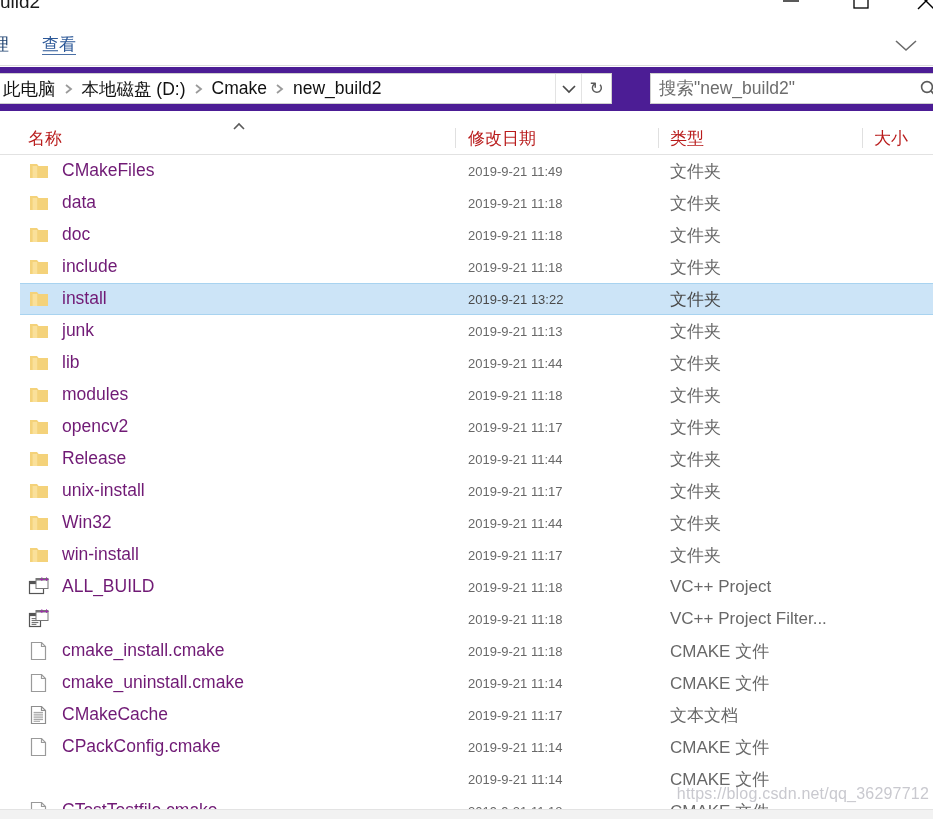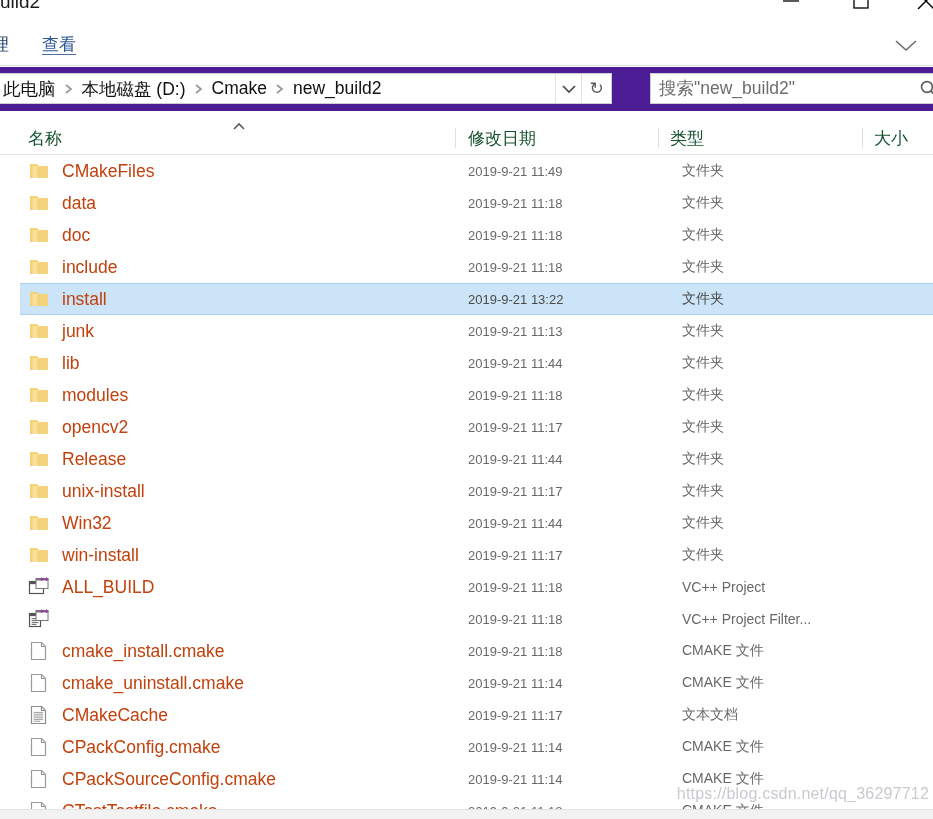--- a/index.html
+++ b/index.html
@@ -114,21 +114,21 @@
     background: #ffffff;
     border-bottom: 1px solid #e2e2e2;
   }
   .colhead {
     position: absolute; top: 0; height: 32px;
     display: flex; align-items: center;
     font-size: 17px; color: #4a6municipal;
     color: #4a6a9a;
     white-space: nowrap;
   }
-  .colhead .lbl { color: #14532d; }
+  .colhead .lbl { color: #b91c1c; }
   .col-div {
     position: absolute; top: 6px; width: 1px; height: 20px;
     background: #e0e0e0;
   }
   #ch-name { left: 28px; }
   #ch-date { left: 468px; }
   #ch-type { left: 670px; }
   #ch-size { left: 874px; }
   #sort-arrow {
     position: absolute; left: 231px; top: -4px;
@@ -147,33 +147,33 @@
   }
   .row.selected {
     background: #cce4f7;
     border-top: 1px solid #a8d3f0;
     border-bottom: 1px solid #a8d3f0;
     margin-left: 20px;
   }
   .row.selected .cell-name { padding-left: 0px; }
   .cell-name {
     position: absolute; left: 28px;
-    display: flex; align-items: center;
-    font-size: 17.5px; color: #c2410c;
+    display: flex; 
+    font-size: 17.5px; color: #701a75;
     white-space: nowrap;
   }
   .row.selected .cell-name { left: 8px; }
   .cell-date {
     position: absolute; left: 468px;
     font-size: 13px; color: #686868; white-space: nowrap;
   }
   .row.selected .cell-date { left: 448px; color: #4a4a4a; }
   .cell-type {
     position: absolute; left: 670px;
-    font-size: 14px; color: #686868; white-space: nowrap; margin-left: 12px;
+    font-size: 17px; color: #686868; white-space: nowrap;
   }
   .row.selected .cell-type { left: 650px; color: #4a4a4a; }
   .cell-size {
     position: absolute; left: 874px;
     font-size: 17px; color: #686868; white-space: nowrap;
   }
 
   .ico { width: 28px; height: 22px; flex: 0 0 28px; margin-right: 6px;
          display: flex; align-items: center; }
   .ico svg { display: block; }
@@ -590,41 +590,32 @@
             <path d="M13.5 2.5 v4 h4" fill="none" stroke="#9a9a9a" stroke-width="1.2"></path>
           </svg>
         </span>
         <span>CPackConfig.cmake</span>
       </div>
       <div class="cell-date">2019-9-21 11:14</div>
       <div class="cell-type">CMAKE 文件</div>
       <div class="cell-size"></div>
     </div>
     <div class="row">
+      <div class="cell-date">2019-9-21 11:14</div>
+      <div class="cell-type">CMAKE 文件</div>
+      <div class="cell-size"></div>
+    </div>
+    <div class="row">
       <div class="cell-name">
         <span class="ico">
           <svg width="22" height="22" viewBox="0 0 22 22">
             <path d="M3.5 2.5 h10 l4 4 v13 h-14 Z" fill="#fff" stroke="#9a9a9a" stroke-width="1.2"></path>
             <path d="M13.5 2.5 v4 h4" fill="none" stroke="#9a9a9a" stroke-width="1.2"></path>
           </svg>
         </span>
-        <span>CPackSourceConfig.cmake</span>
-      </div>
-      <div class="cell-date">2019-9-21 11:14</div>
-      <div class="cell-type">CMAKE 文件</div>
-      <div class="cell-size"></div>
-    </div>
-    <div class="row">
-      <div class="cell-name">
-        <span class="ico">
-          <svg width="22" height="22" viewBox="0 0 22 22">
-            <path d="M3.5 2.5 h10 l4 4 v13 h-14 Z" fill="#fff" stroke="#9a9a9a" stroke-width="1.2"></path>
-            <path d="M13.5 2.5 v4 h4" fill="none" stroke="#9a9a9a" stroke-width="1.2"></path>
-          </svg>
-        </span>
         <span>CTestTestfile.cmake</span>
       </div>
       <div class="cell-date">2019-9-21 11:18</div>
       <div class="cell-type">CMAKE 文件</div>
       <div class="cell-size"></div>
     </div>
   </div>
 
 <div id="watermark">https://blog.csdn.net/qq_36297712</div>
 <div id="bottomstrip"></div>

